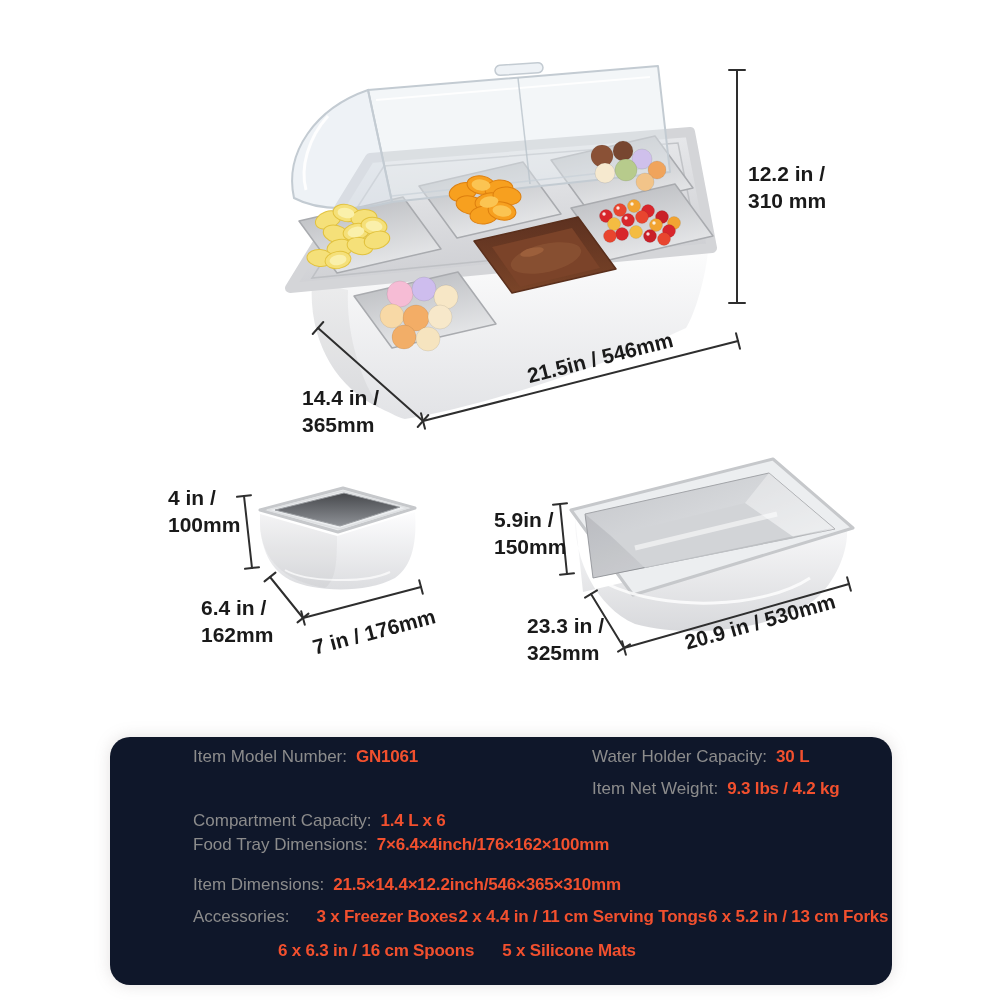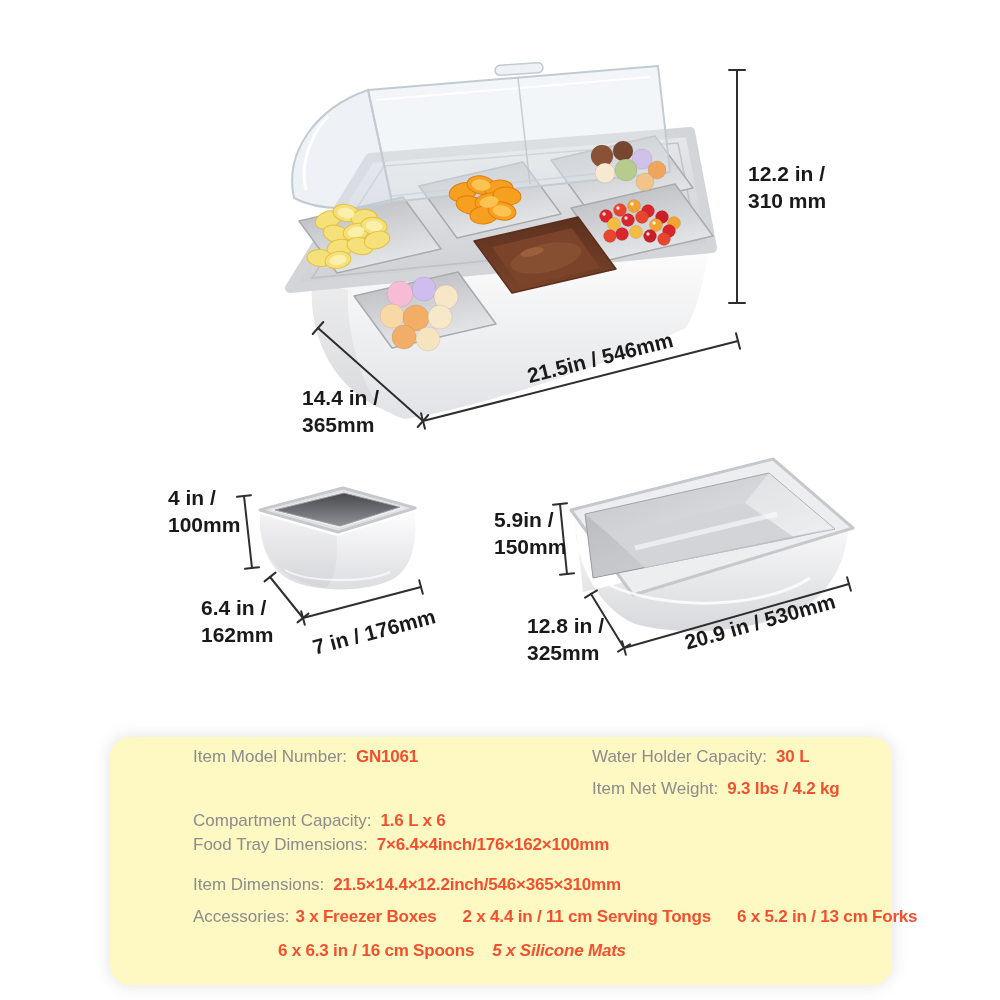--- a/index.html
+++ b/index.html
@@ -12,32 +12,32 @@
   
   .dim-label{
     position:absolute;
     font-size:21px;font-weight:600;color:#1a1a1a;
     line-height:27px;letter-spacing:0;white-space:nowrap;
   }
   .dim-label.rot{text-align:center;}
   
   #spec-panel{
     position:absolute;left:110px;top:737px;width:782px;height:248px;
-    background:#fef9c3;border-radius:20px;
+    background:#0f172a;border-radius:20px;
     box-shadow:0 0 16px rgba(130,120,120,0.22);
   }
   .spec-row{
     position:absolute;white-space:nowrap;font-size:17px;line-height:24px;
   }
   .spec-label{color:#8c8c8c;font-weight:400;}
   .spec-value{color:#f2502e;font-weight:700;margin-left:9px;letter-spacing:-0.2px;}
-  .acc-item{color:#f2502e;font-weight:700;letter-spacing:-0.2px;margin-left:26px;}
-  .acc-item.first{margin-left:6px;}
+  .acc-item{color:#f2502e;font-weight:700;letter-spacing:-0.2px;margin-left:1px;}
+  .acc-item.first{margin-left:27px;}
   .acc-line2 .acc-item{margin-left:0;}
-  .acc-line2 .acc-item + .acc-item{margin-left:18px;font-style:italic;}
+  .acc-line2 .acc-item + .acc-item{margin-left:28px;}
 </style>
 </head>
 <body>
 
 <svg class="abs" style="left:250px;top:50px" width="500" height="400" viewBox="0 0 500 400" aria-hidden="true">
   <defs>
     <linearGradient id="bodyGrad" x1="0" y1="0" x2="0" y2="1">
       <stop offset="0" stop-color="#ffffff"></stop>
         <stop offset="1" stop-color="#e2e3e6"></stop>
     </linearGradient>
@@ -286,33 +286,33 @@
 </div>
 
 <div class="dim-label rot" style="left:290px;top:618px;width:168px;transform:rotate(-14.7deg)">7 in / 176mm</div>
 
 <div class="dim-label" style="left:494px;top:506px">
   <div>5.9in /</div>
   <div>150mm</div>
 </div>
 
 <div class="dim-label" style="left:527px;top:612px">
-  <div>12.8 in /</div>
+  <div>23.3 in /</div>
   <div>325mm</div>
 </div>
 
 <div class="dim-label rot" style="left:640px;top:608px;width:240px;transform:rotate(-15.8deg)">20.9 in / 530mm</div>
 
 <div id="spec-panel">
 
   <div class="spec-row" style="left:83px;top:8px">
     <span class="spec-label">Item Model Number:</span><span class="spec-value">GN1061</span>
   </div>
   <div class="spec-row" style="left:83px;top:72px">
-    <span class="spec-label">Compartment Capacity:</span><span class="spec-value">1.6 L x 6</span>
+    <span class="spec-label">Compartment Capacity:</span><span class="spec-value">1.4 L x 6</span>
   </div>
   <div class="spec-row" style="left:83px;top:96px">
     <span class="spec-label">Food Tray Dimensions:</span><span class="spec-value">7×6.4×4inch/176×162×100mm</span>
   </div>
   <div class="spec-row" style="left:83px;top:136px">
     <span class="spec-label">Item Dimensions:</span><span class="spec-value">21.5×14.4×12.2inch/546×365×310mm</span>
   </div>
 
   <div class="spec-row" style="left:482px;top:8px">
     <span class="spec-label">Water Holder Capacity:</span><span class="spec-value">30 L</span>

